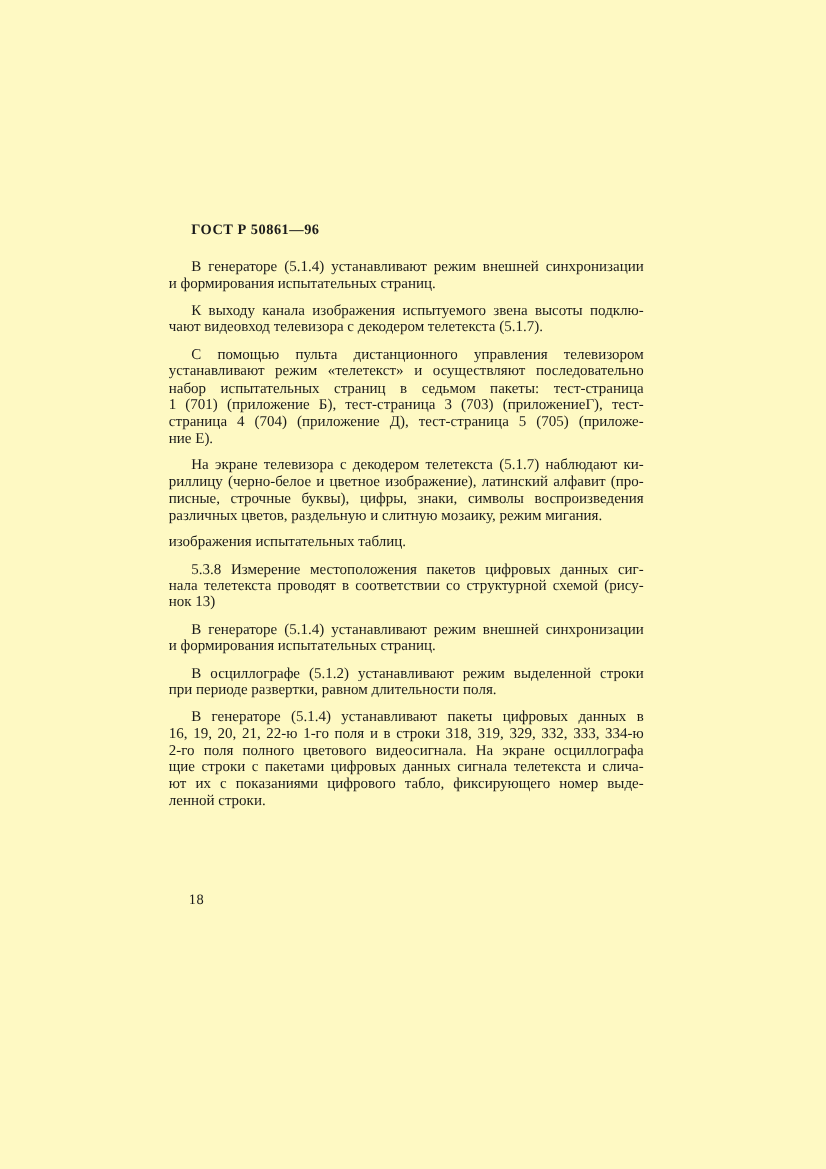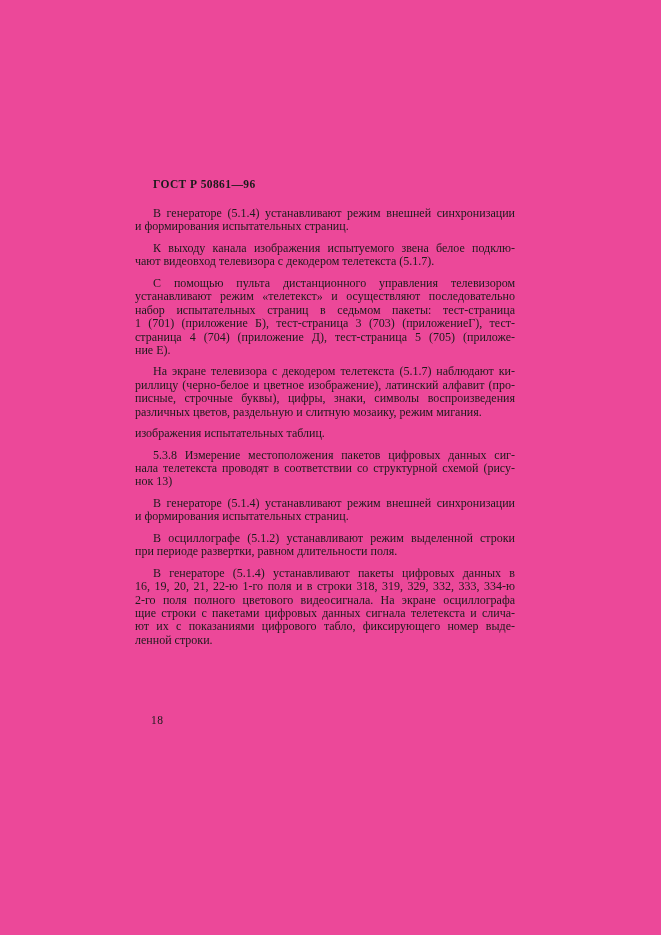--- a/index.html
+++ b/index.html
@@ -12,21 +12,21 @@
     background: #fdfdfc;
     position: relative;
     overflow: hidden;
     font-family: "Liberation Serif", "DejaVu Serif", serif;
     color: #1b1b1b;
   }
   .scan-page {
     position: absolute;
     left: 0; top: 0;
     width: 661px; height: 935px;
-    background: #ec4899;
+    background: #fef9c3;
   }
   .running-header {
     position: absolute;
     left: 153px;
     top: 178px;
     font-size: 11.5px;
     font-weight: bold;
     letter-spacing: 0.4px;
     white-space: nowrap;
   }
@@ -68,21 +68,21 @@
 
 <div class="scan-page">
   <div class="running-header">ГОСТ Р 50861—96</div>
 
   <div class="text-block">
       <div class="para">
         <div class="line first">В генераторе (5.1.4) устанавливают режим внешней синхронизации</div>
         <div class="line final">и формирования испытательных страниц.</div>
       </div>
       <div class="para">
-        <div class="line first">К выходу канала изображения испытуемого звена белое подклю-</div>
+        <div class="line first">К выходу канала изображения испытуемого звена высоты подклю-</div>
         <div class="line final">чают видеовход телевизора с декодером телетекста (5.1.7).</div>
       </div>
       <div class="para">
         <div class="line first">С помощью пульта дистанционного управления телевизором</div>
         <div class="line">устанавливают режим «телетекст» и осуществляют последовательно</div>
         <div class="line">набор испытательных страниц в седьмом пакеты: тест-страница</div>
         <div class="line">1 (701) (приложение Б), тест-страница 3 (703) (приложениеГ), тест-</div>
         <div class="line">страница 4 (704) (приложение Д), тест-страница 5 (705) (приложе-</div>
         <div class="line final">ние Е).</div>
       </div>

